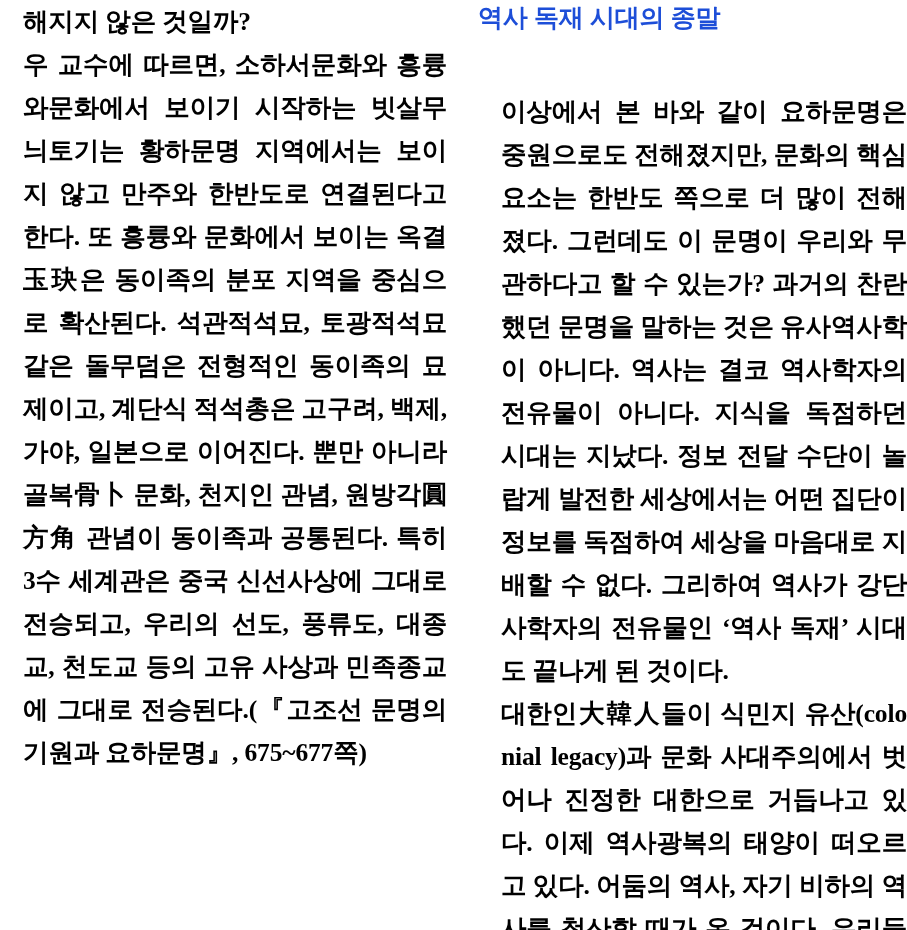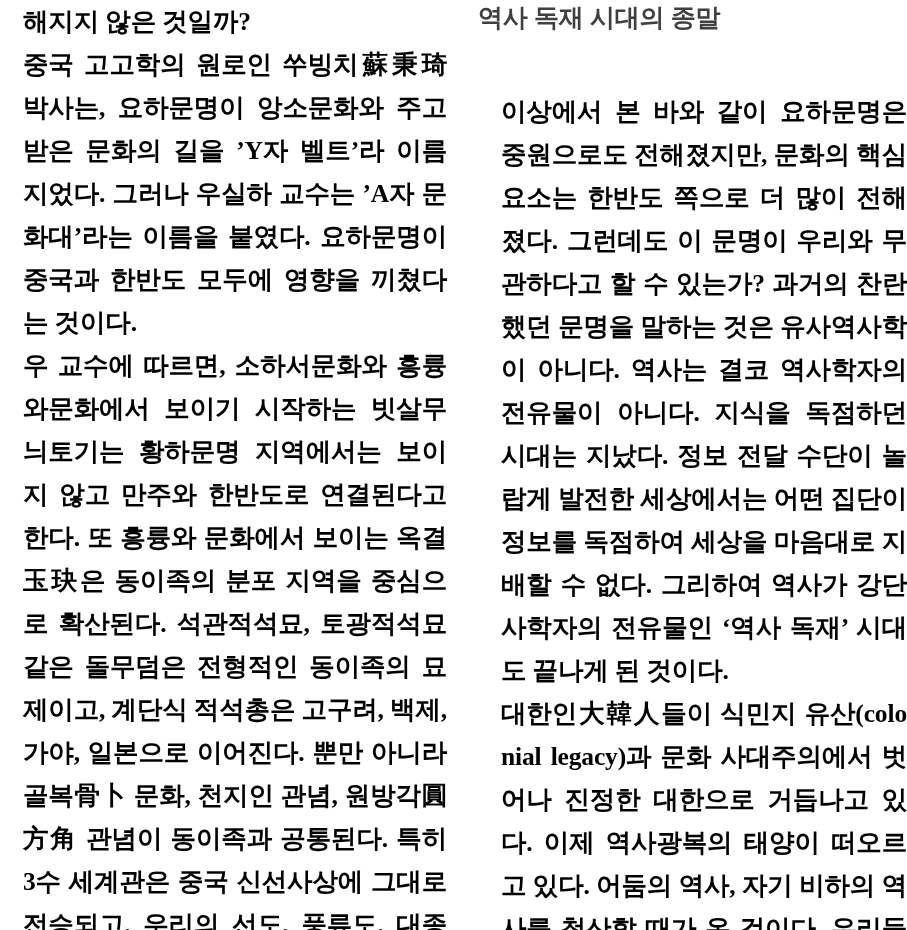--- a/index.html
+++ b/index.html
@@ -29,21 +29,21 @@
     box-sizing: border-box;
     position: relative;
   }
   .column-left  { padding: 0 0 0 0; }
   .column-right { padding: 0 0 0 18px; }
 
   .col-gutter { width: 13px; flex: 0 0 13px; }
 
   
   .section-heading {
-    color: #404040;
+    color: #1d4ed8;
     font-family: "Liberation Sans", "DejaVu Sans", sans-serif;
     font-weight: bold;
     font-size: 25px;
     line-height: 30px;
     letter-spacing: -0.3px;
     margin: 0;
     padding: 2px 0 0 0;
     white-space: nowrap;
   }
 
@@ -70,21 +70,20 @@
 </style>
 </head>
 <body>
 
 <div class="page">
 
   <div class="column column-left">
 
     <p class="body-text para">해지지 않은 것일까?</p>
 
-    <p class="body-text para">중국 고고학의 원로인 쑤빙치蘇秉琦 박사는, 요하문명이 앙소문화와 주고받은 문화의 길을 ’Y자 벨트’라 이름 지었다. 그러나 우실하 교수는 ’A자 문화대’라는 이름을 붙였다. 요하문명이 중국과 한반도 모두에 영향을 끼쳤다는 것이다.</p>
 
     <p class="body-text para">우 교수에 따르면, 소하서문화와 흥륭와문화에서 보이기 시작하는 빗살무늬토기는 황하문명 지역에서는 보이지 않고 만주와 한반도로 연결된다고 한다. 또 흥륭와 문화에서 보이는 옥결玉玦은 동이족의 분포 지역을 중심으로 확산된다. 석관적석묘, 토광적석묘 같은 돌무덤은 전형적인 동이족의 묘제이고, 계단식 적석총은 고구려, 백제, 가야, 일본으로 이어진다. 뿐만 아니라 골복骨卜 문화, 천지인 관념, 원방각圓方角 관념이 동이족과 공통된다. 특히 3수 세계관은 중국 신선사상에 그대로 전승되고, 우리의 선도, 풍류도, 대종교, 천도교 등의 고유 사상과 민족종교에 그대로 전승된다.(『고조선 문명의 기원과 요하문명』, 675~677쪽)</p>
 
   </div>
 
   <div class="col-gutter"></div>
 
   <div class="column column-right">
 
     <h2 class="section-heading">역사 독재 시대의 종말</h2>

